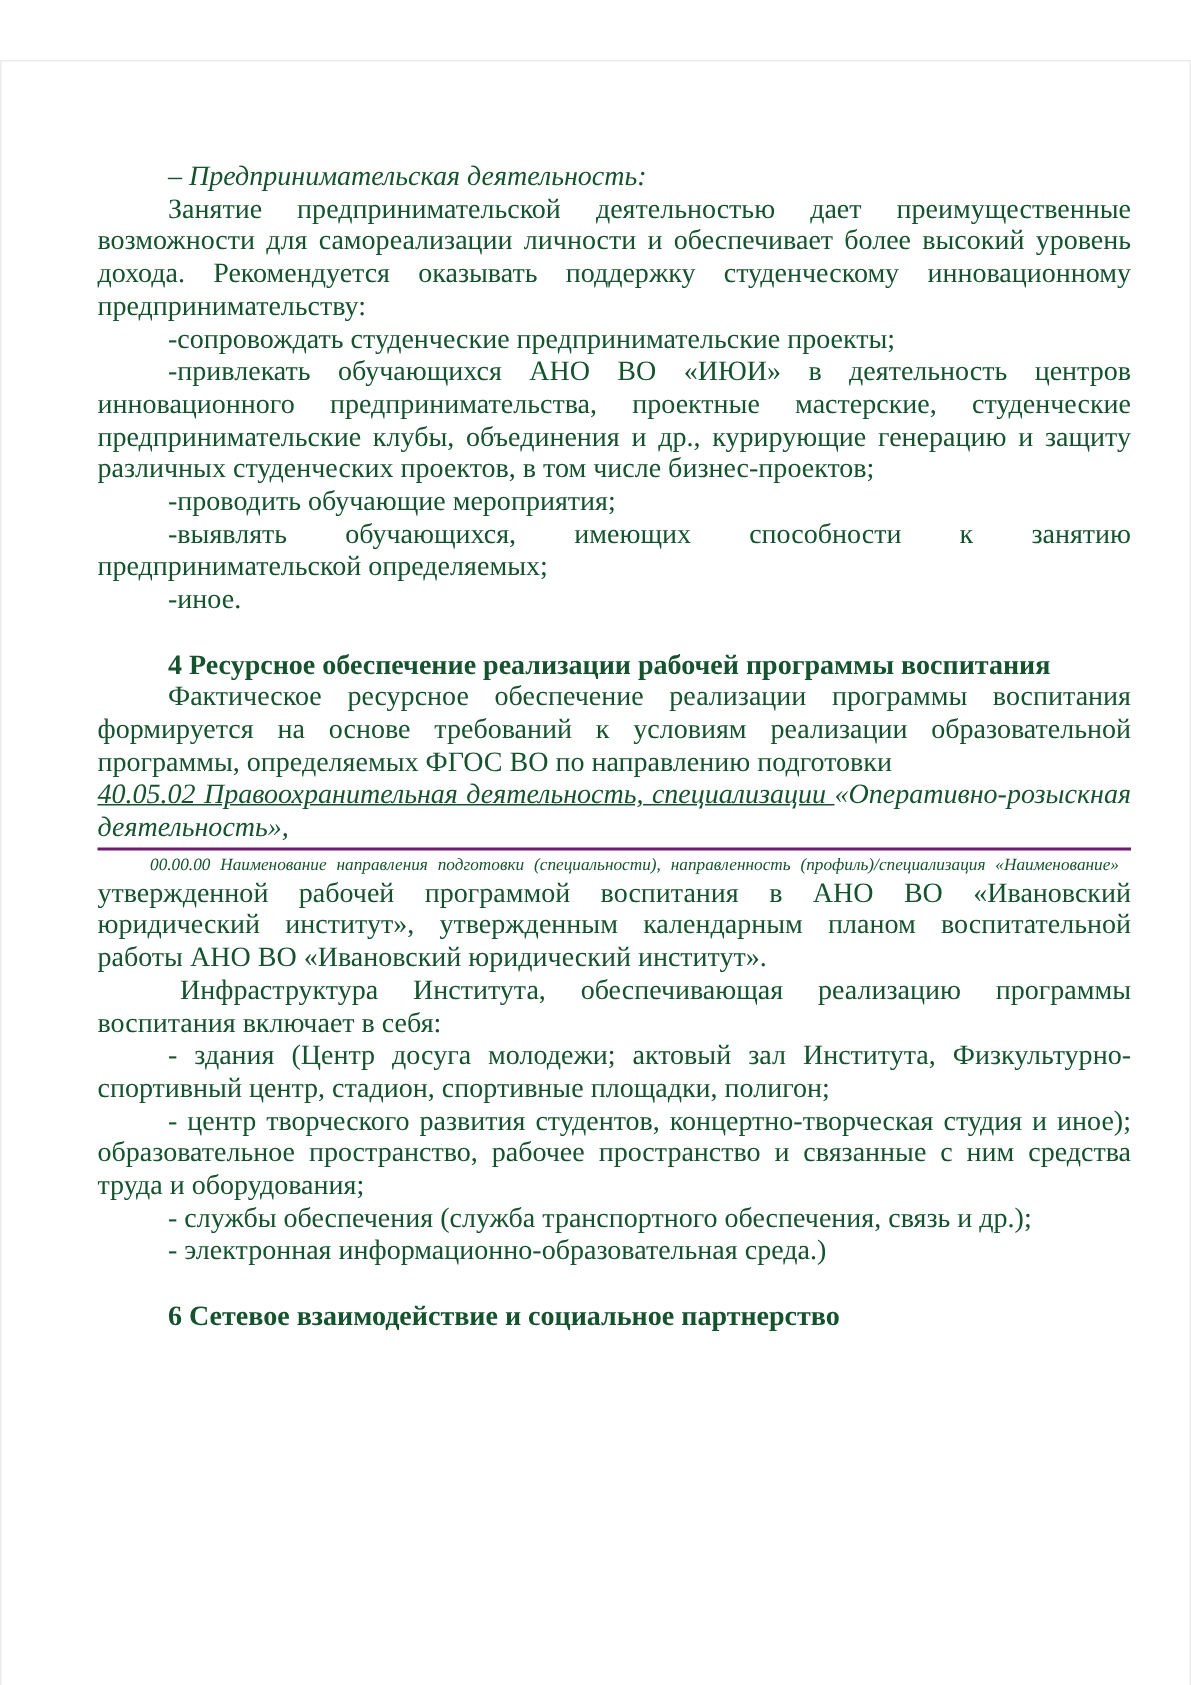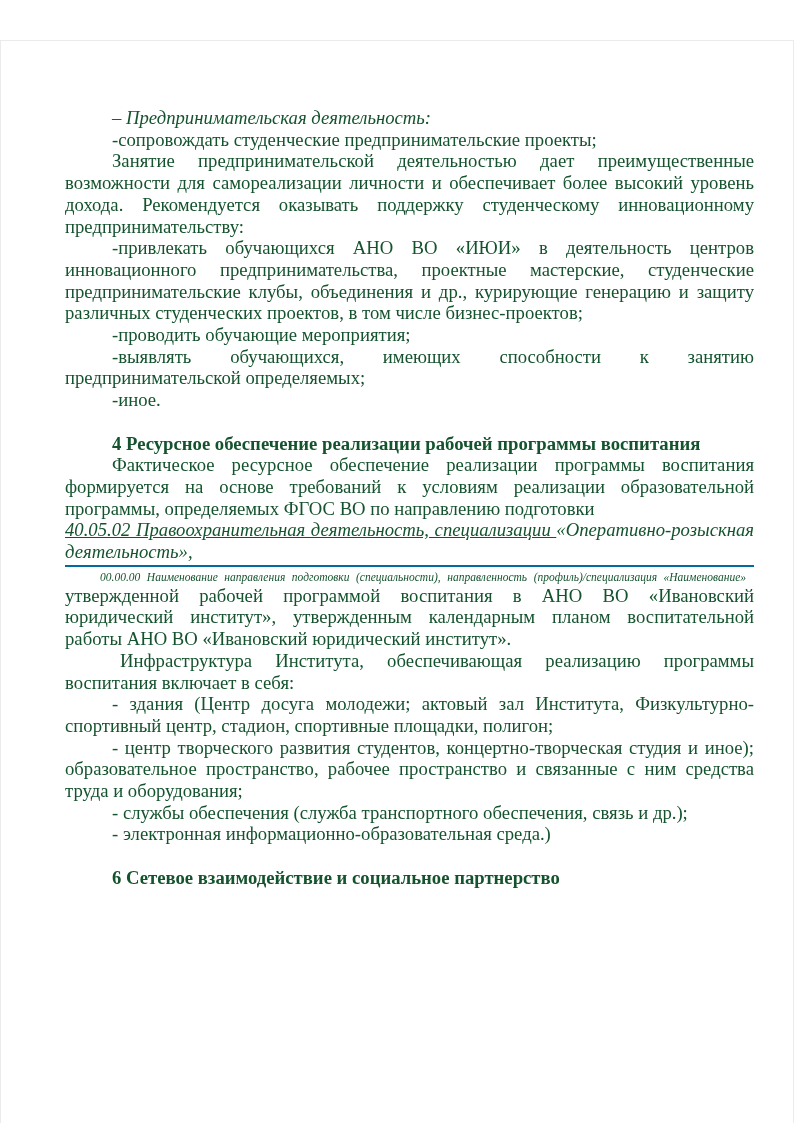--- a/index.html
+++ b/index.html
@@ -26,21 +26,21 @@
   .indent { text-indent: 47px; }
   .indent-lg { text-indent: 55px; }
   .just { text-align: justify; }
   .italic { font-style: italic; }
   .bold { font-weight: bold; }
   .gap { margin-top: 21.7px; }
   .u { text-decoration: underline; }
   .specialty {
     font-style: italic;
     text-align: justify;
-    border-bottom: 2px solid #0369a1;
+    border-bottom: 2px solid #701a75;
     padding-bottom: 2px;
   }
   .caption {
     margin: 3px 8px 0 35px;
     font-style: italic;
     font-size: 11.5px;
     line-height: 15px;
     text-align: justify;
     text-align-last: justify;
   }
@@ -51,23 +51,23 @@
     padding-left: 47px;
   }
 </style>
 </head>
 <body>
 
 <div class="page">
 
   <p class="para indent italic">– Предпринимательская деятельность:</p>
 
+  <p class="para indent just">Занятие предпринимательской деятельностью дает преимущественные возможности для самореализации личности и обеспечивает более высокий уровень дохода. Рекомендуется оказывать поддержку студенческому инновационному предпринимательству:</p>
+
   <p class="para indent just">-сопровождать студенческие предпринимательские проекты;</p>
-
-  <p class="para indent just">Занятие предпринимательской деятельностью дает преимущественные возможности для самореализации личности и обеспечивает более высокий уровень дохода. Рекомендуется оказывать поддержку студенческому инновационному предпринимательству:</p>
   <p class="para indent just">-привлекать обучающихся АНО ВО «ИЮИ» в деятельность центров инновационного предпринимательства, проектные мастерские, студенческие предпринимательские клубы, объединения и др., курирующие генерацию и защиту различных студенческих проектов, в том числе бизнес-проектов;</p>
   <p class="para indent just">-проводить обучающие мероприятия;</p>
   <p class="para indent just">-выявлять обучающихся, имеющих способности к занятию предпринимательской определяемых;</p>
   <p class="para indent just">-иное.</p>
 
   <p class="para indent bold gap">4 Ресурсное обеспечение реализации рабочей программы воспитания</p>
 
   <p class="para indent just">Фактическое ресурсное обеспечение реализации программы воспитания формируется на основе требований к условиям реализации образовательной программы, определяемых ФГОС ВО по направлению подготовки</p>
 
   <p class="para specialty"><span class="u">40.05.02 Правоохранительная деятельность, специализации </span><span>«Оперативно-розыскная деятельность»,</span></p>

